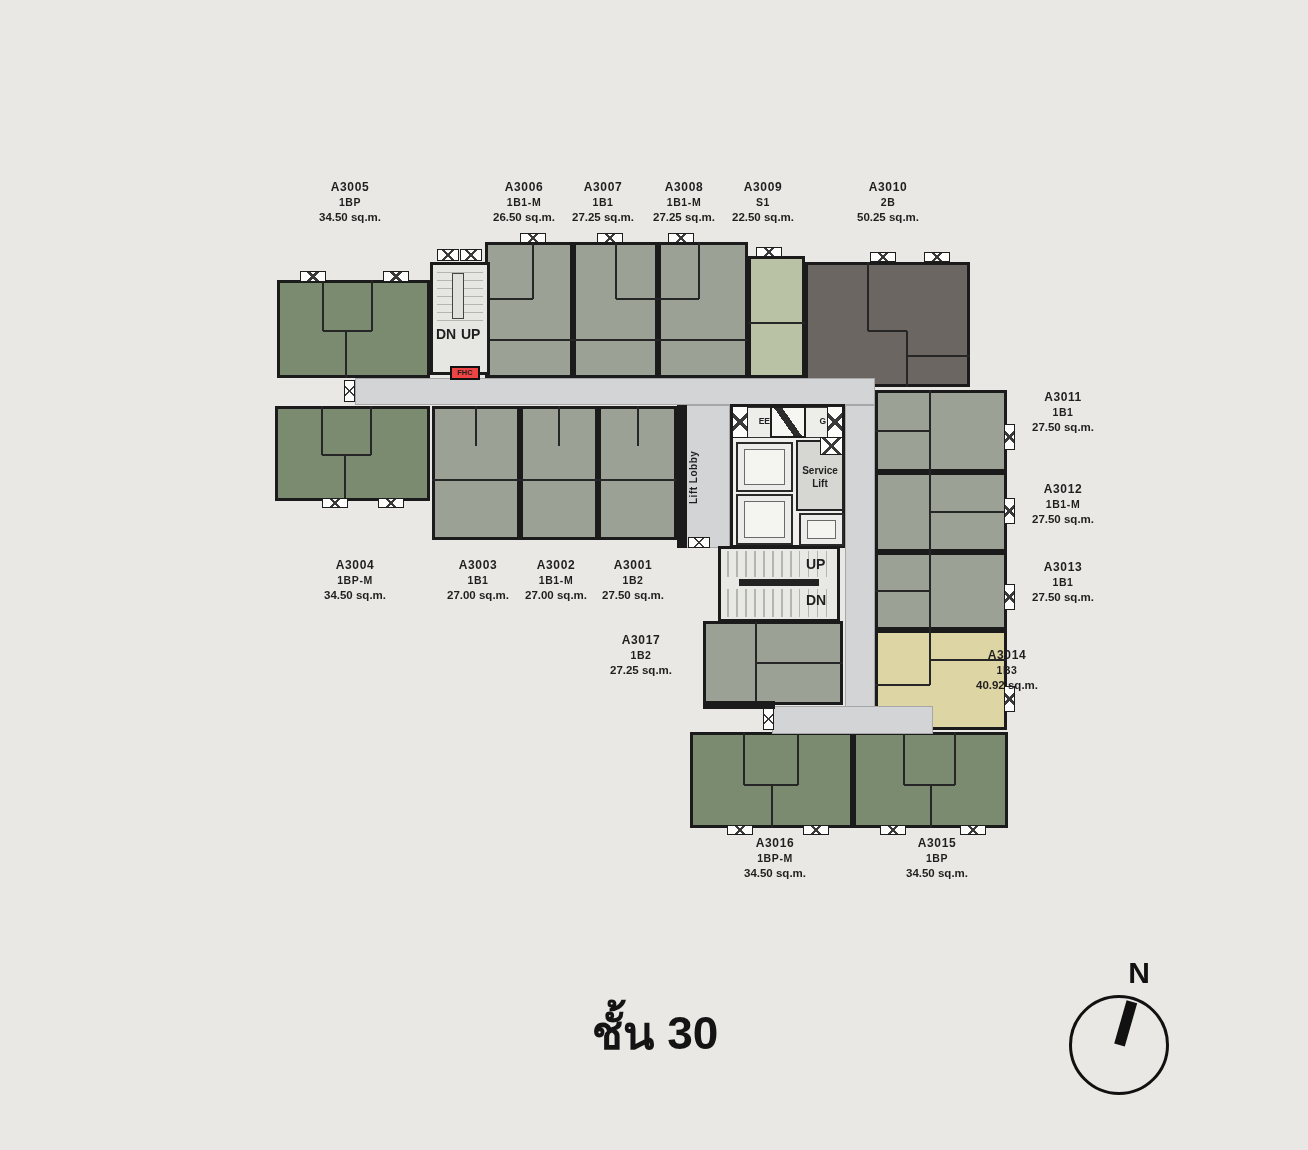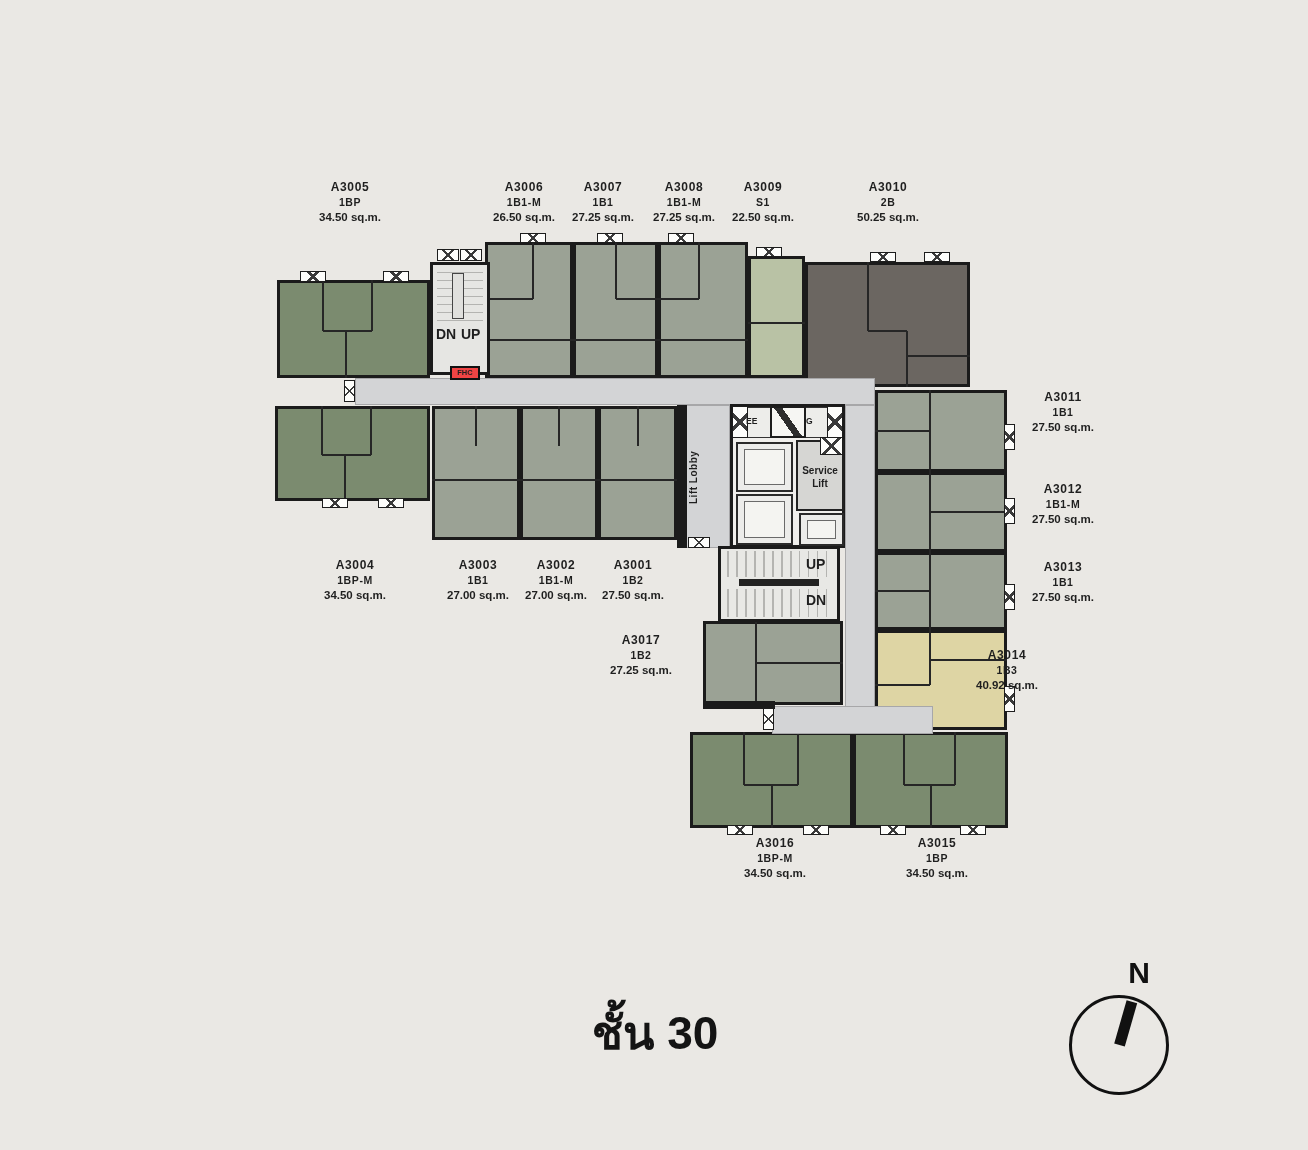--- a/index.html
+++ b/index.html
@@ -28,21 +28,21 @@
   .unit-label .ar{font-size:11.5px;font-weight:bold;display:block;margin-top:1px;}
 
   
   #core{left:730px;top:404px;width:115px;height:144px;background:#f0efec;border:3px solid #1b1b1b;z-index:2;}
   #core-strip{left:733px;top:407px;width:110px;height:31px;background:#ededea;border:1px solid #333;z-index:2;}
   #xbox-l{left:732px;top:406px;width:16px;height:32px;}
   #xbox-r{left:827px;top:406px;width:16px;height:32px;}
   #zshaft{left:770px;top:406px;width:36px;height:32px;background:
       linear-gradient(55deg, transparent 42%, #2c2c2c 42%, #2c2c2c 58%, transparent 58%), #f6f6f3;
       border:2px solid #1d1d1d;z-index:2;}
-  .strip-label{font-size:8.5px;font-weight:bold;z-index:3;text-align:left;}
+  .strip-label{font-size:8.5px;font-weight:bold;z-index:3;text-align:right;}
   #ee-label{left:746px;top:416px;width:24px;}
   #g-label{left:806px;top:416px;width:20px;}
   .lift{background:#ececé9;background:#ececea;border:2px solid #2a2a2a;z-index:2;}
   .lift .car{position:absolute;left:6px;right:6px;top:5px;bottom:5px;border:1.5px solid #6a6a6a;background:#f4f4f1;}
   #lift1{left:736px;top:442px;width:57px;height:50px;}
   #lift2{left:736px;top:494px;width:57px;height:51px;}
   #lift3{left:799px;top:513px;width:45px;height:33px;}
   #service-room{left:796px;top:440px;width:48px;height:71px;background:#d6d6d3;border:2px solid #222;z-index:2;
       font-size:10px;font-weight:bold;text-align:center;line-height:13px;padding-top:22px;}
   #sl-xbox{left:820px;top:437px;width:23px;height:18px;}

